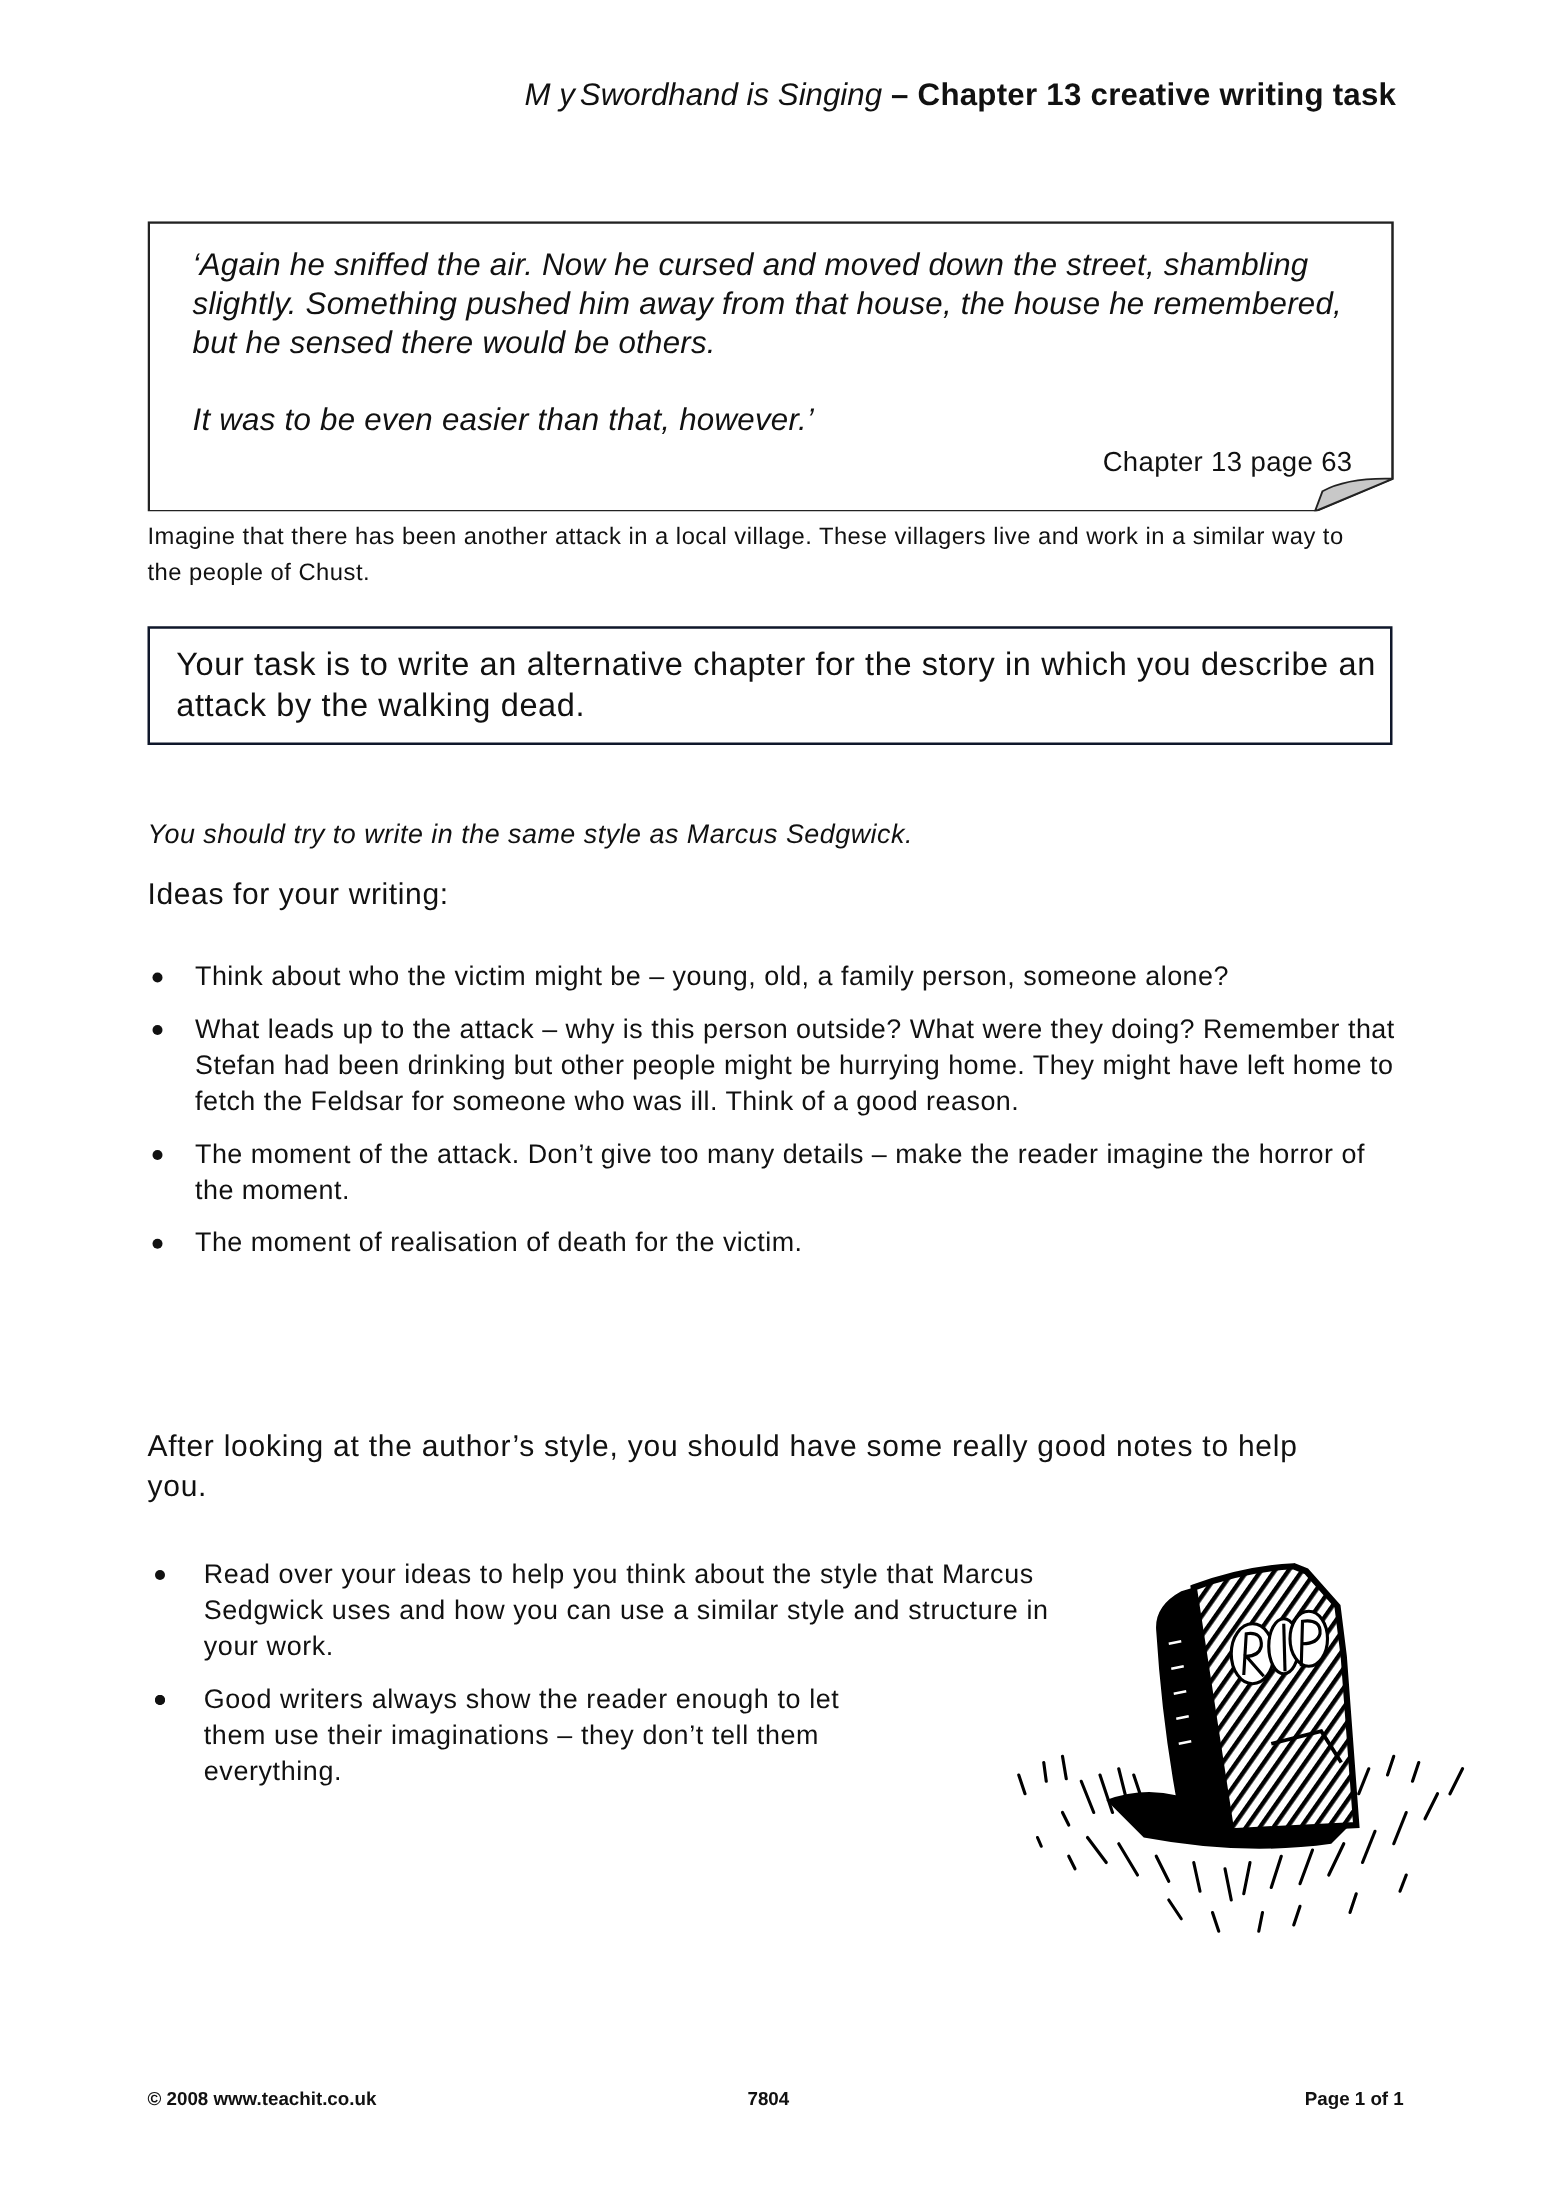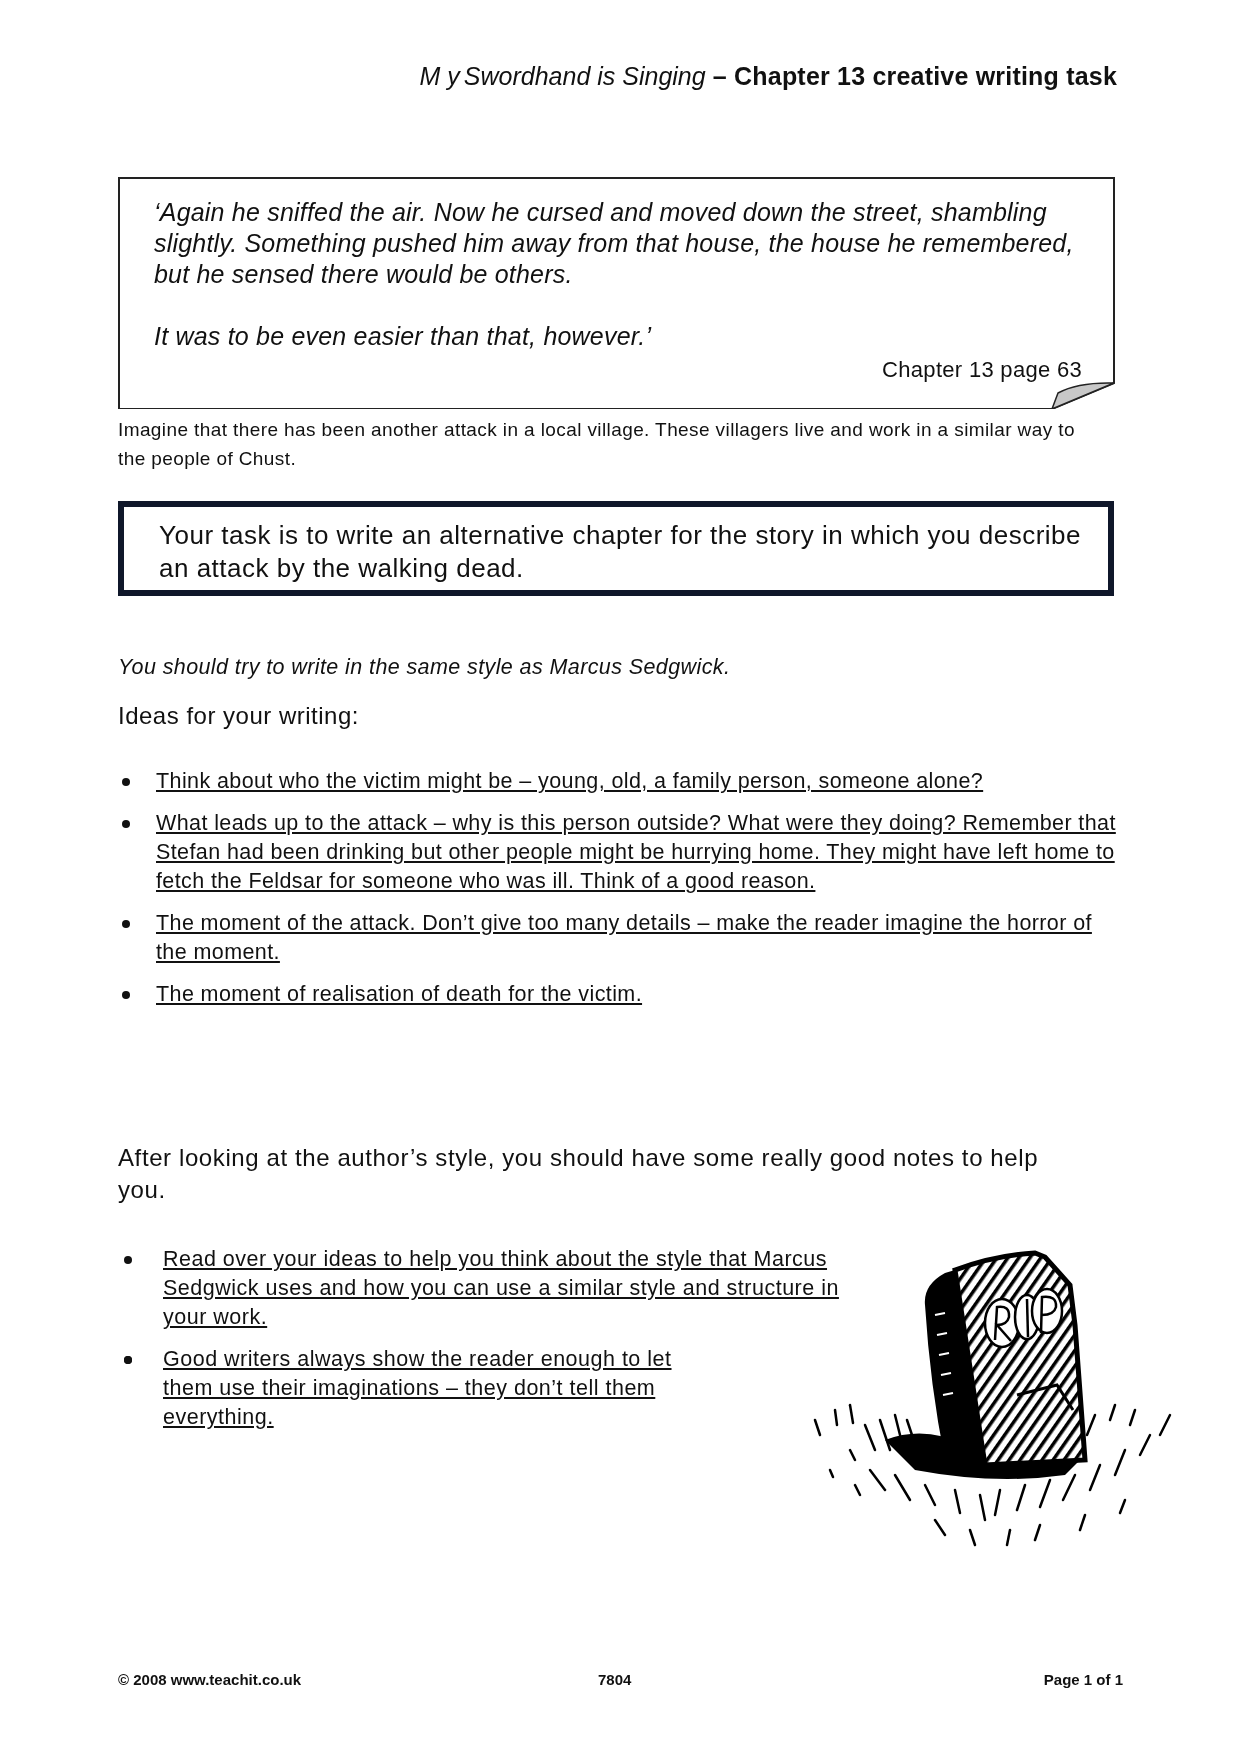--- a/index.html
+++ b/index.html
@@ -60,42 +60,42 @@
       font-size: 19px;
       line-height: 29px;
       letter-spacing: 0.4px;
     }
     .task-box {
       position: absolute;
       left: 118px;
       top: 501px;
       width: 996px;
       height: 95px;
-      border: 6px solid #0f172a;
-      padding: 12px 0 0 35px;
+      border: 2px solid #0f172a;
+      padding: 12px 0 0 21px;
       font-size: 26px;
       line-height: 33px;
       letter-spacing: 0.5px;
     }
     .style-note {
       position: absolute;
       left: 118px;
       top: 655px;
       font-size: 21.5px;
       letter-spacing: 0.4px;
       font-style: italic;
     }
     .ideas-heading {
       position: absolute;
       left: 118px;
       top: 702px;
       font-size: 24px;
       letter-spacing: 0.5px;
     }
-    ul.bullets { list-style: none; position: absolute; text-decoration: underline; }
+    ul.bullets { list-style: none; position: absolute; }
     ul.bullets li { position: relative; }
     .bullet-dot {
       position: absolute;
       width: 8px;
       height: 8px;
       border-radius: 50%;
       background: #111111;
     }
     .ideas-list {
       left: 118px;

